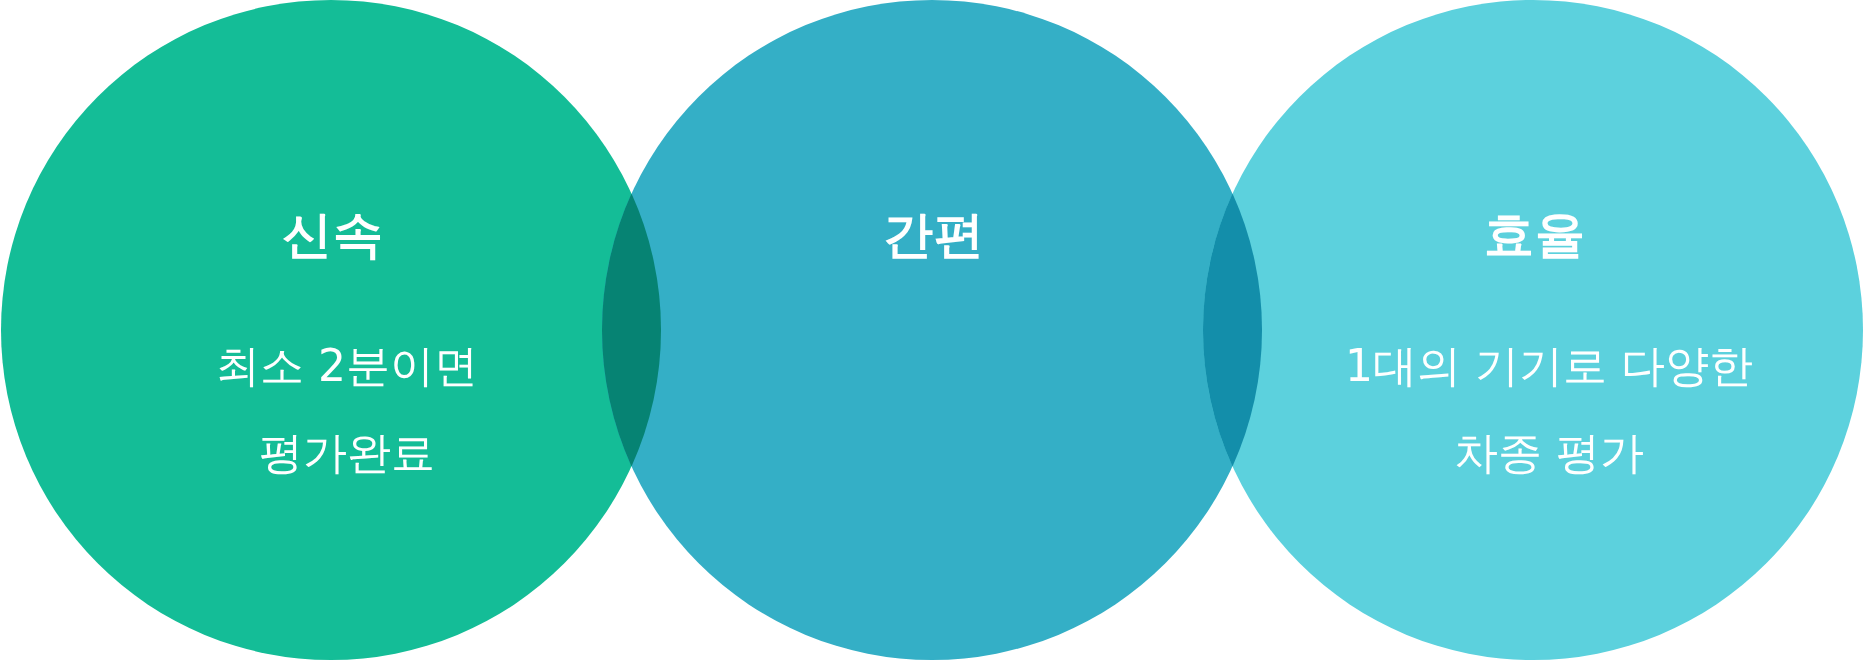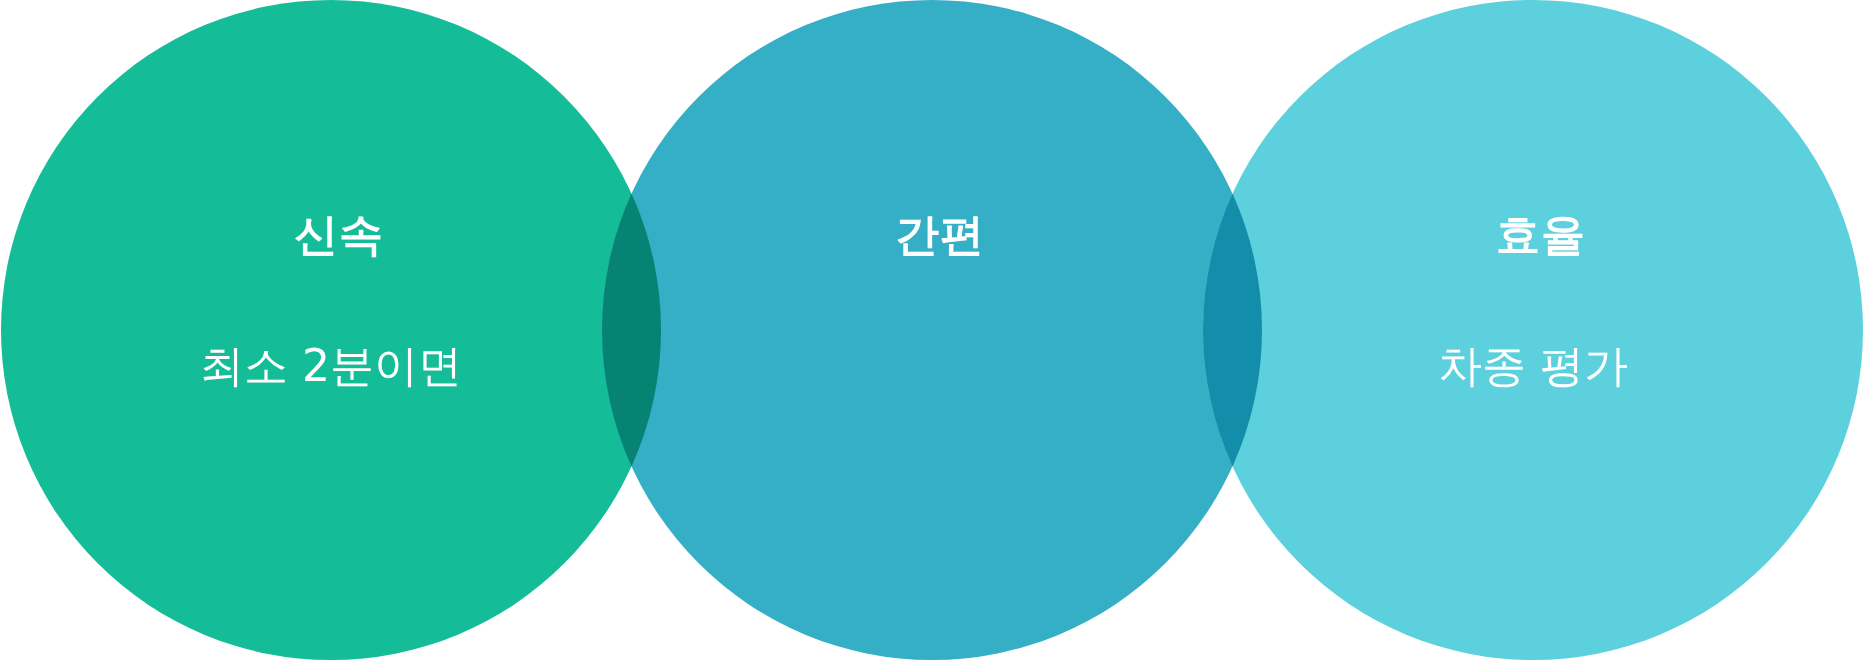--- a/index.html
+++ b/index.html
@@ -22,31 +22,31 @@
       height: 660px;
     }
     .label-block {
       position: absolute;
       width: 560px;
       text-align: center;
       color: #ffffff;
     }
     .title {
       position: absolute;
-      left: 8px;
+      left: 2px;
       width: 100%;
       top: 200px;
-      font-size: 44px;
+      font-size: 50px;
       font-weight: bold;
       line-height: 70px;
       letter-spacing: 1px;
     }
     .desc {
       position: absolute;
-      left: 0;
+      left: 16px;
       width: 100%;
       top: 322px;
       font-size: 44px;
       font-weight: normal;
       line-height: 87px;
     }
     .desc span {
       display: block;
     }
   </style>
@@ -60,27 +60,29 @@
 
   <path d="M 631.5 193.6 A 330 330 0 0 1 631.5 466.4 A 330 330 0 0 1 631.5 193.6 Z" fill="#068373"></path>
 
   <path d="M 1232.5 193.6 A 330 330 0 0 1 1232.5 466.4 A 330 330 0 0 1 1232.5 193.6 Z" fill="#138EAA"></path>
 </svg>
 
 <div class="label-block" style="left:51px; top:0; height:660px;">
   <div class="title">신속</div>
   <div class="desc">
     <span>최소 2분이면</span>
+    <span>평가완료</span>
   </div>
 </div>
 
 <div class="label-block" style="left:652px; top:0; height:532px;">
   <div class="title">간편</div>
   <div class="desc">
   </div>
 </div>
 
 <div class="label-block" style="left:1253px; top:0; height:516px;">
   <div class="title">효율</div>
   <div class="desc">
+    <span>1대의 기기로 다양한</span>
     <span>차종 평가</span>
   </div>
 </div>
 
 </body></html>

